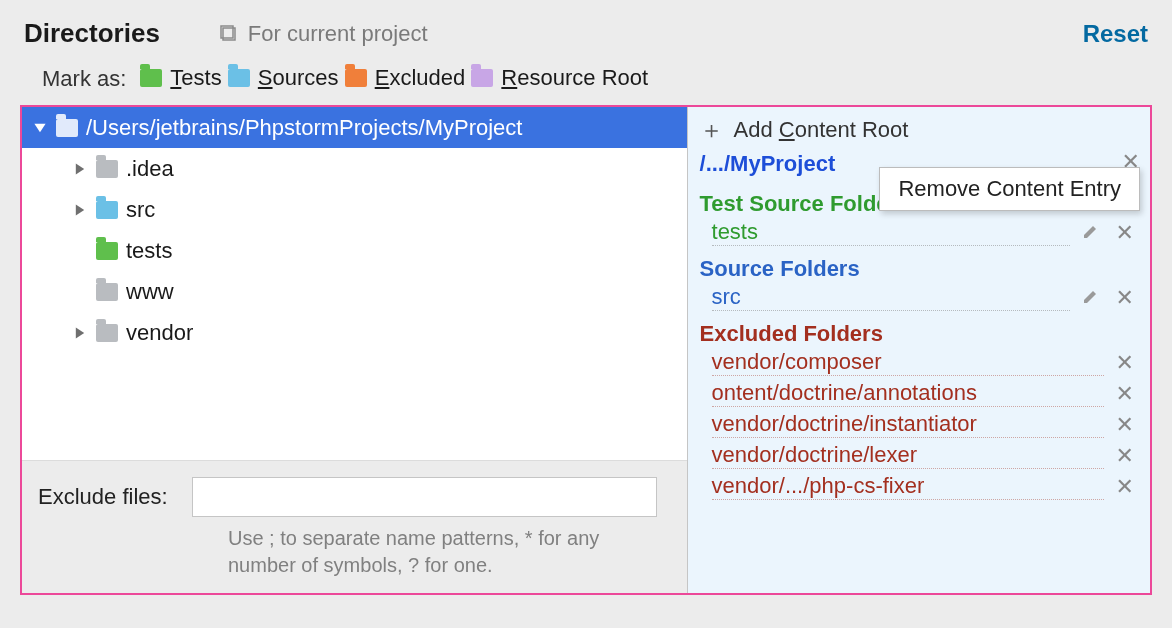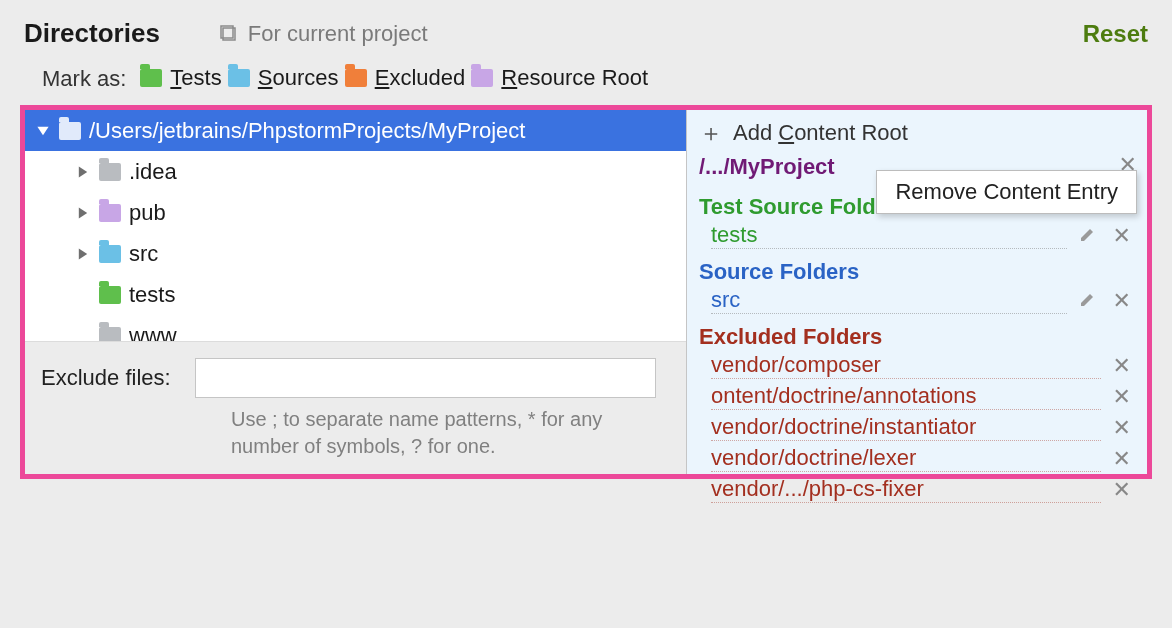--- a/index.html
+++ b/index.html
@@ -29,21 +29,21 @@
   }
   .scope-icon {
     display: inline-flex;
     align-items: center;
     margin-right: 10px;
     color: #7a7a7a;
   }
   .scope-label { color: #7a7a7a; }
   .reset-link {
     margin-left: auto;
-    color: #4d7c0f;
+    color: #0369a1;
     font-weight: 700;
     font-size: 24px;
     cursor: pointer;
   }
 
   
   .markas {
     display: flex;
     align-items: center;
     padding: 6px 24px 12px 42px;
@@ -55,24 +55,24 @@
   .folder-glyph::before { content: ""; position: absolute; top: -5px; left: 0; width: 10px; height: 5px; border-radius: 2px 2px 0 0; background: inherit; }
   .fg-green { background: #5fbf4c; }
   .fg-blue  { background: #6bc0e6; }
   .fg-orange{ background: #f07f3a; }
   .fg-purple{ background: #c8a6e6; }
   .fg-grey  { background: #b9bcc0; }
 
   
   .main {
     display: flex;
-    border: 5px solid #ec4899;
+    border: 2px solid #ec4899;
     margin: 0 20px;
     background: #fff;
-    height: 374px;
+    height: 490px;
     position: relative;
   }
 
   
   .left {
     width: 59%;
     display: flex;
     flex-direction: column;
     border-right: 1px solid #c5c5c5;
   }
@@ -134,21 +134,21 @@
     align-items: center;
     gap: 10px;
     padding: 10px 12px 6px 12px;
     color: #333;
     cursor: pointer;
   }
   .plus-icon { font-size: 24px; color: #555; line-height: 1; }
   .content-root-path {
     padding: 2px 12px 6px 12px;
     font-weight: 700;
-    color: #701a75;
+    color: #1d4ed8;
   }
   .section-title {
     padding: 8px 12px 0 12px;
     font-weight: 700;
     font-size: 22px;
   }
   .title-green { color: #2f9b2f; }
   .title-blue  { color: #2a63c5; }
   .title-red   { color: #a32f1f; }
   .entry {
@@ -243,29 +243,20 @@
               </span>
               <span class="folder-glyph fg-grey"></span>
               <span>.idea</span>
             </div>
             <div class="tree-row indent-1">
               <span class="tree-triangle tri-right">
                 <svg width="14" height="14" viewBox="0 0 10 10">
                   <polygon points="2,1 8,5 2,9" fill="currentColor"></polygon>
                 </svg>
               </span>
-              <span class="folder-glyph fg-purple"></span>
-              <span>pub</span>
-            </div>
-            <div class="tree-row indent-1">
-              <span class="tree-triangle tri-right">
-                <svg width="14" height="14" viewBox="0 0 10 10">
-                  <polygon points="2,1 8,5 2,9" fill="currentColor"></polygon>
-                </svg>
-              </span>
               <span class="folder-glyph fg-blue"></span>
               <span>src</span>
             </div>
             <div class="tree-row indent-1">
               <span class="tri-none"></span>
               <span class="folder-glyph fg-green"></span>
               <span>tests</span>
             </div>
             <div class="tree-row indent-1">
               <span class="tri-none"></span>

